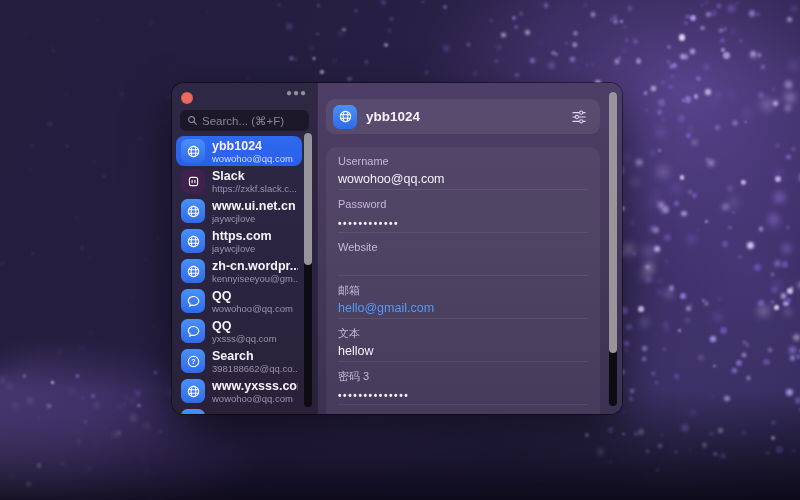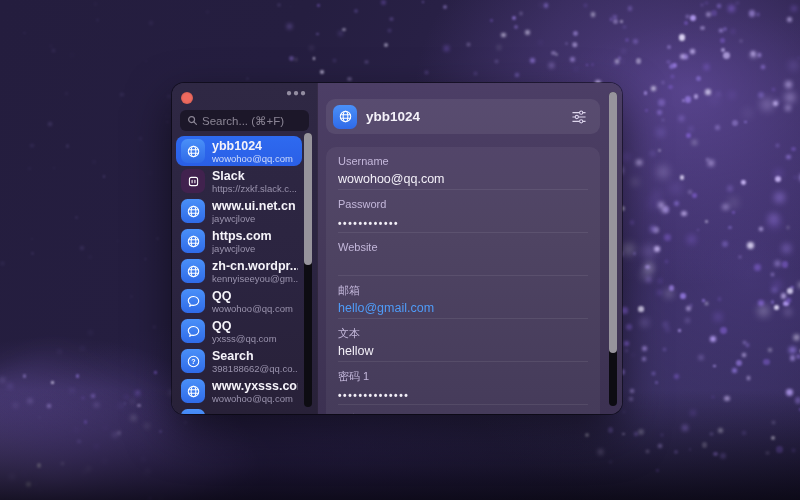--- a/index.html
+++ b/index.html
@@ -723,21 +723,21 @@
           </div>
           <div class="drow">
             <div class="d-label">邮箱</div>
             <div class="d-value link">hello@gmail.com</div>
           </div>
           <div class="drow">
             <div class="d-label">文本</div>
             <div class="d-value text">hellow</div>
           </div>
           <div class="drow">
-            <div class="d-label">密码 1</div>
+            <div class="d-label">密码 3</div>
             <div class="d-value password">••••••••••••••</div>
           </div>
           <div class="drow">
             <div class="d-label">数字</div>
             <div class="d-value text"></div>
           </div>
         </div>
       <div class="sb-track">
         <div class="sb-thumb"></div>
       </div>

